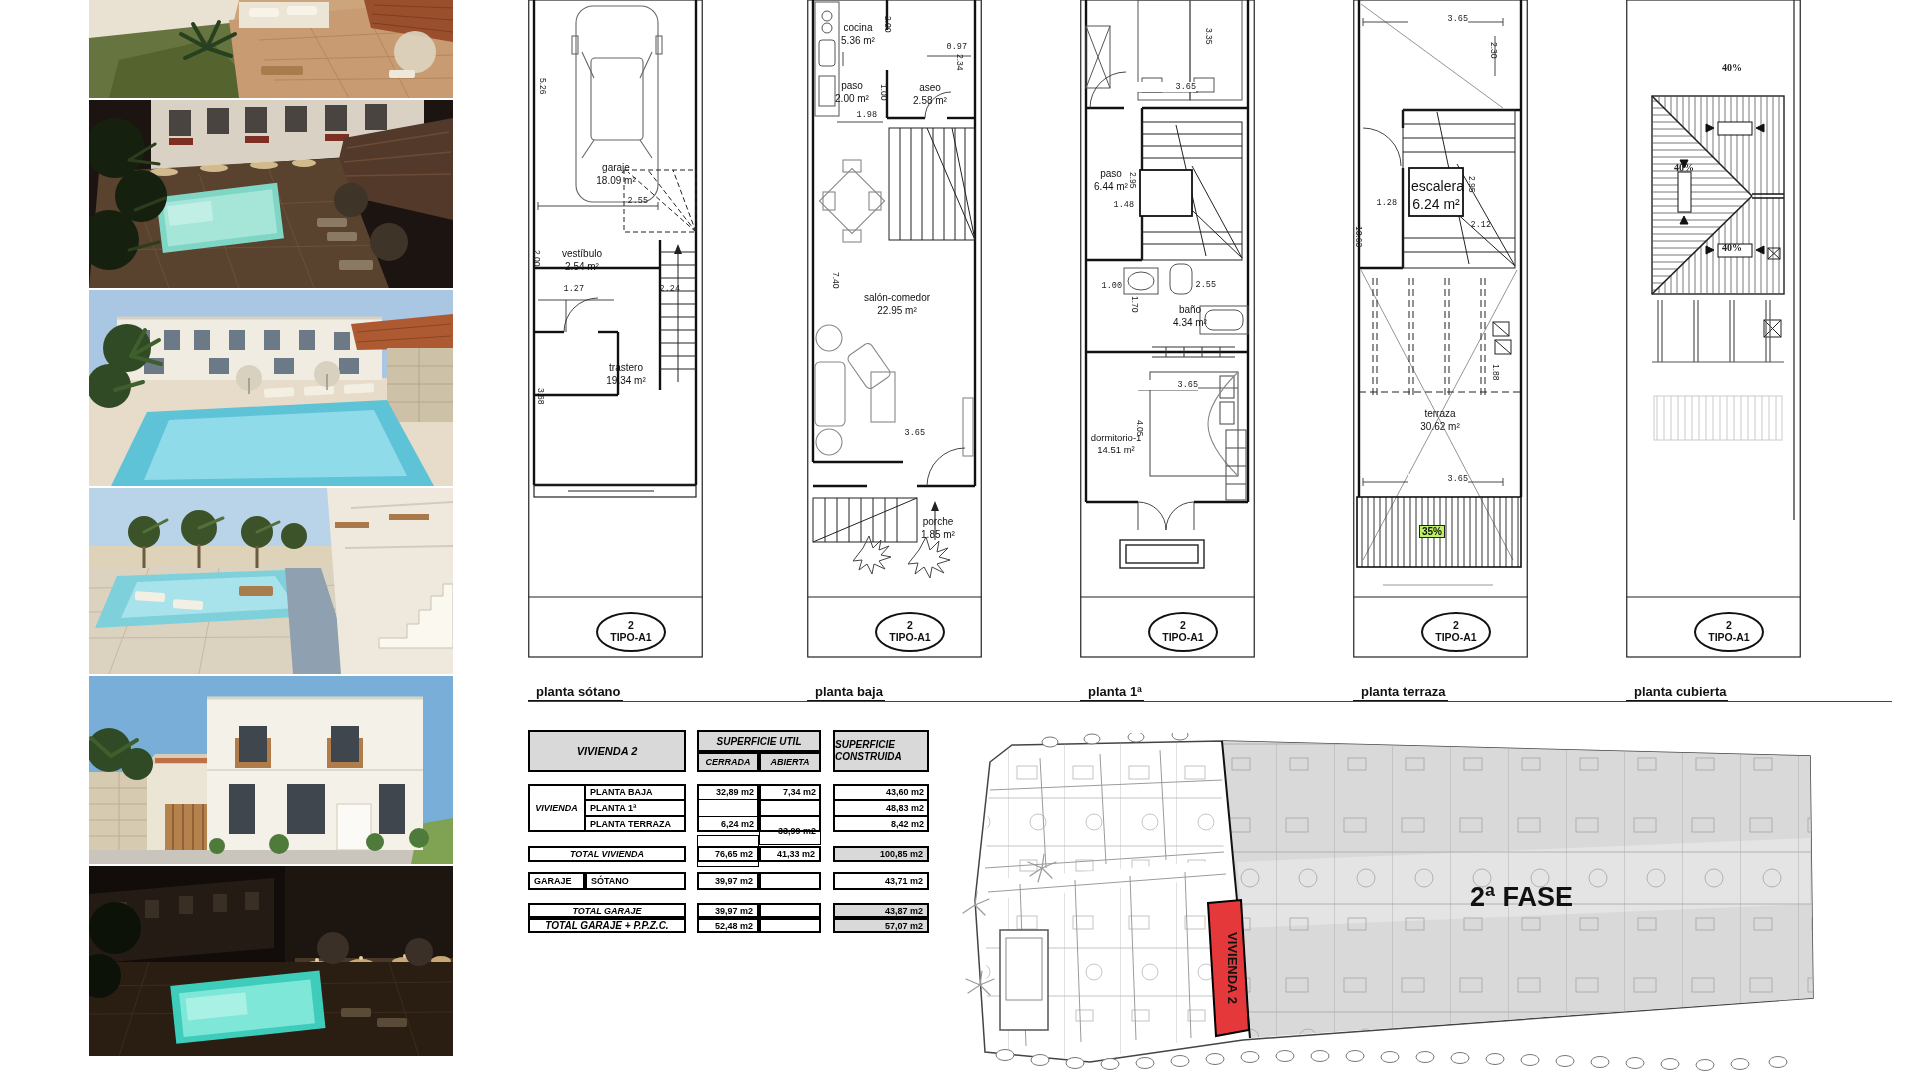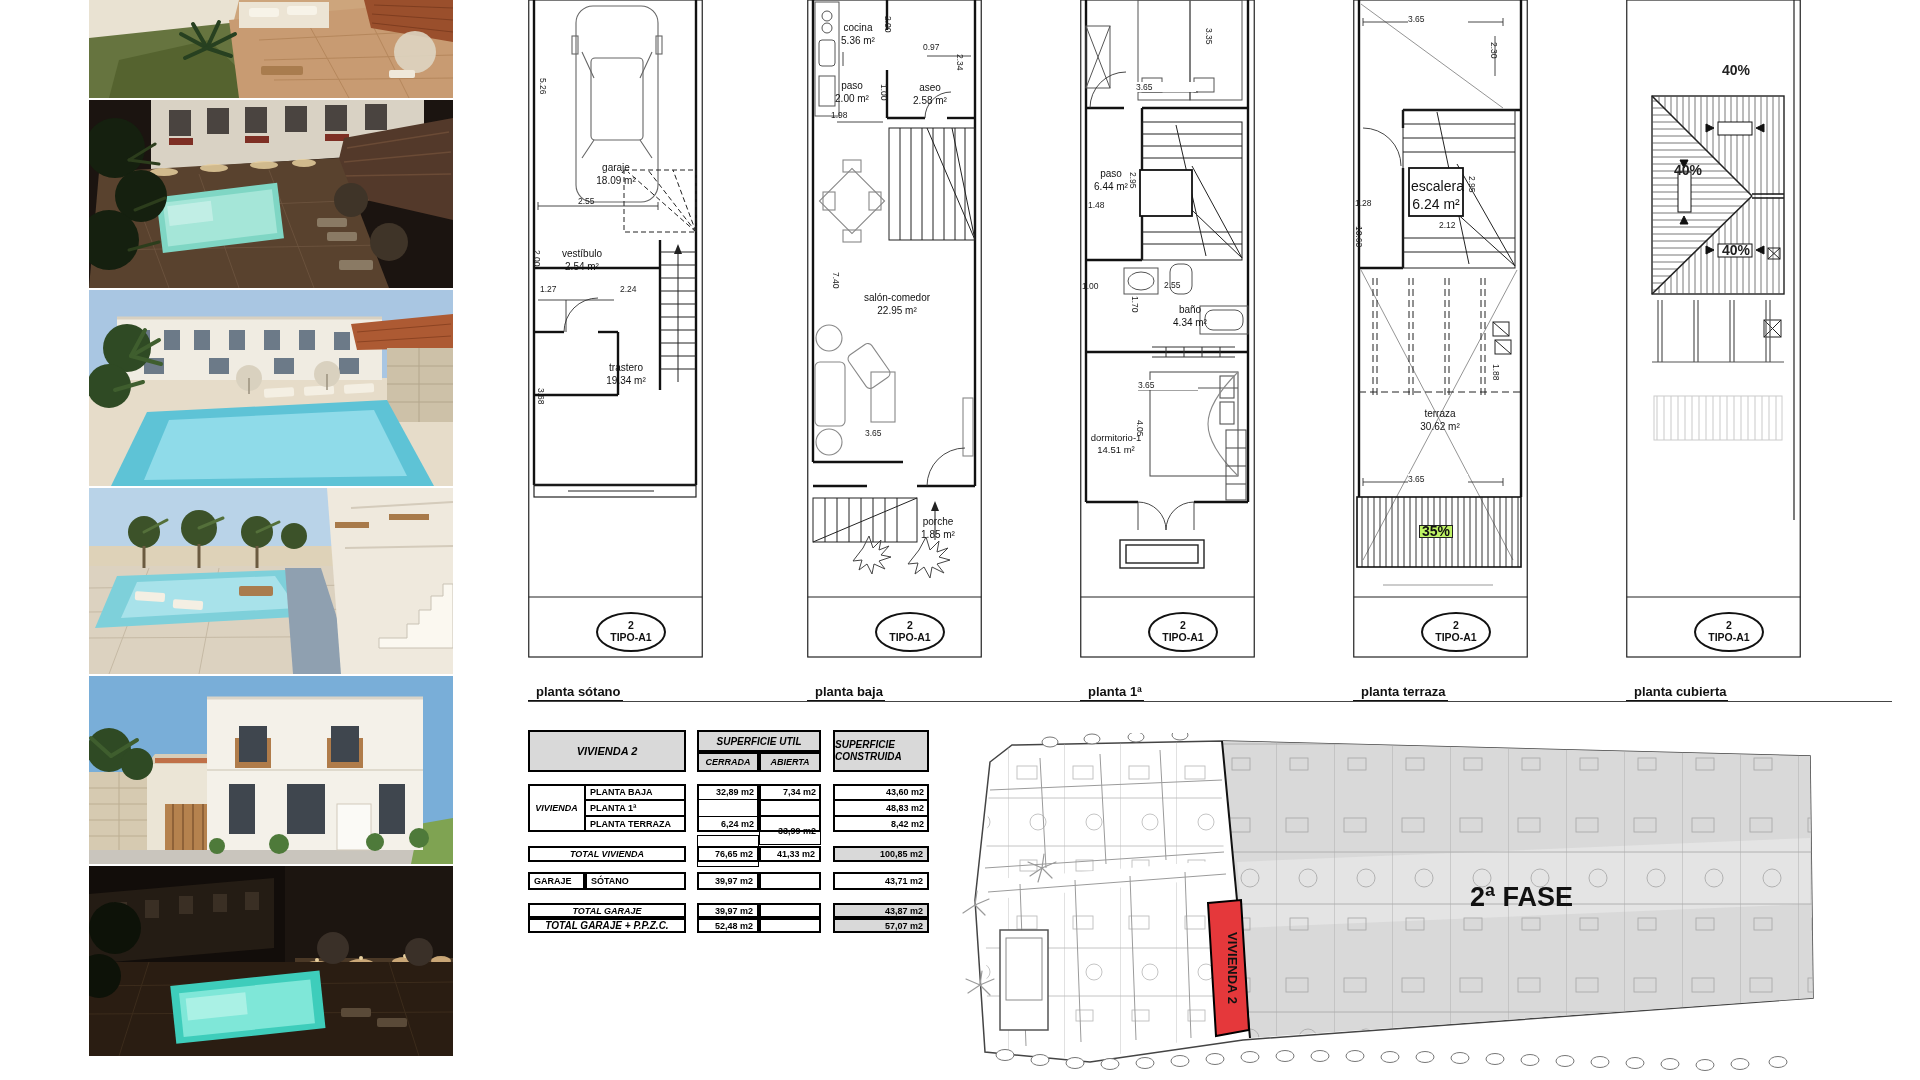--- a/index.html
+++ b/index.html
@@ -6,24 +6,24 @@
   .page{position:relative;width:1920px;height:1080px;background:#fff;overflow:hidden;
         font-family:"Liberation Sans",sans-serif;color:#111;}
   .photo{position:absolute;left:89px;width:364px;overflow:hidden;background:#888;}
   .photo svg{display:block;}
   .panel{position:absolute;top:0;width:175px;height:658px;}
   .panel>svg{position:absolute;left:0;top:0;}
   .room{position:absolute;text-align:center;font-size:10px;line-height:1.25;color:#111;}
   .room .ar{display:block;}
   .dim{position:absolute;font-size:8.5px;color:#222;white-space:nowrap;}
   .dim.v{writing-mode:vertical-rl;}
-  .dim.c{text-align:left;}
-  .slope-box{position:absolute;font-size:14px;font-weight:700;border:1px solid #222;
+  .dim.c{text-align:right;font-family:Liberation Mono, monospace;}
+  .slope-box{position:absolute;font-size:10px;font-weight:700;border:1px solid #222;
              background:#bef264;padding:0 2px;line-height:11px;}
-  .slope-plain{position:absolute;font-size:14px;font-weight:700;color:#222;}
+  .slope-plain{position:absolute;font-size:10px;font-weight:700;color:#222;font-family:Liberation Serif, serif;}
   .badge{position:absolute;width:66px;height:36px;border:2px solid #111;border-radius:50%;
          display:flex;flex-direction:column;align-items:center;justify-content:center;
          font-size:10.5px;font-weight:700;line-height:1.1;background:#fff;}
   .caption{position:absolute;top:684px;font-size:13px;font-weight:700;
            border-bottom:2px solid #111;padding:0 2px 1px 8px;}
   .rule{position:absolute;left:528px;top:701px;width:1364px;border-top:1.5px solid #444;}
   .tc{position:absolute;box-sizing:border-box;border:1px solid #000;background:#fff;
       font-size:10px;font-weight:700;display:flex;align-items:center;color:#000;}
   .tc.b2{border-width:2px;}
   .tc.gray{background:#d9d9d9;}

